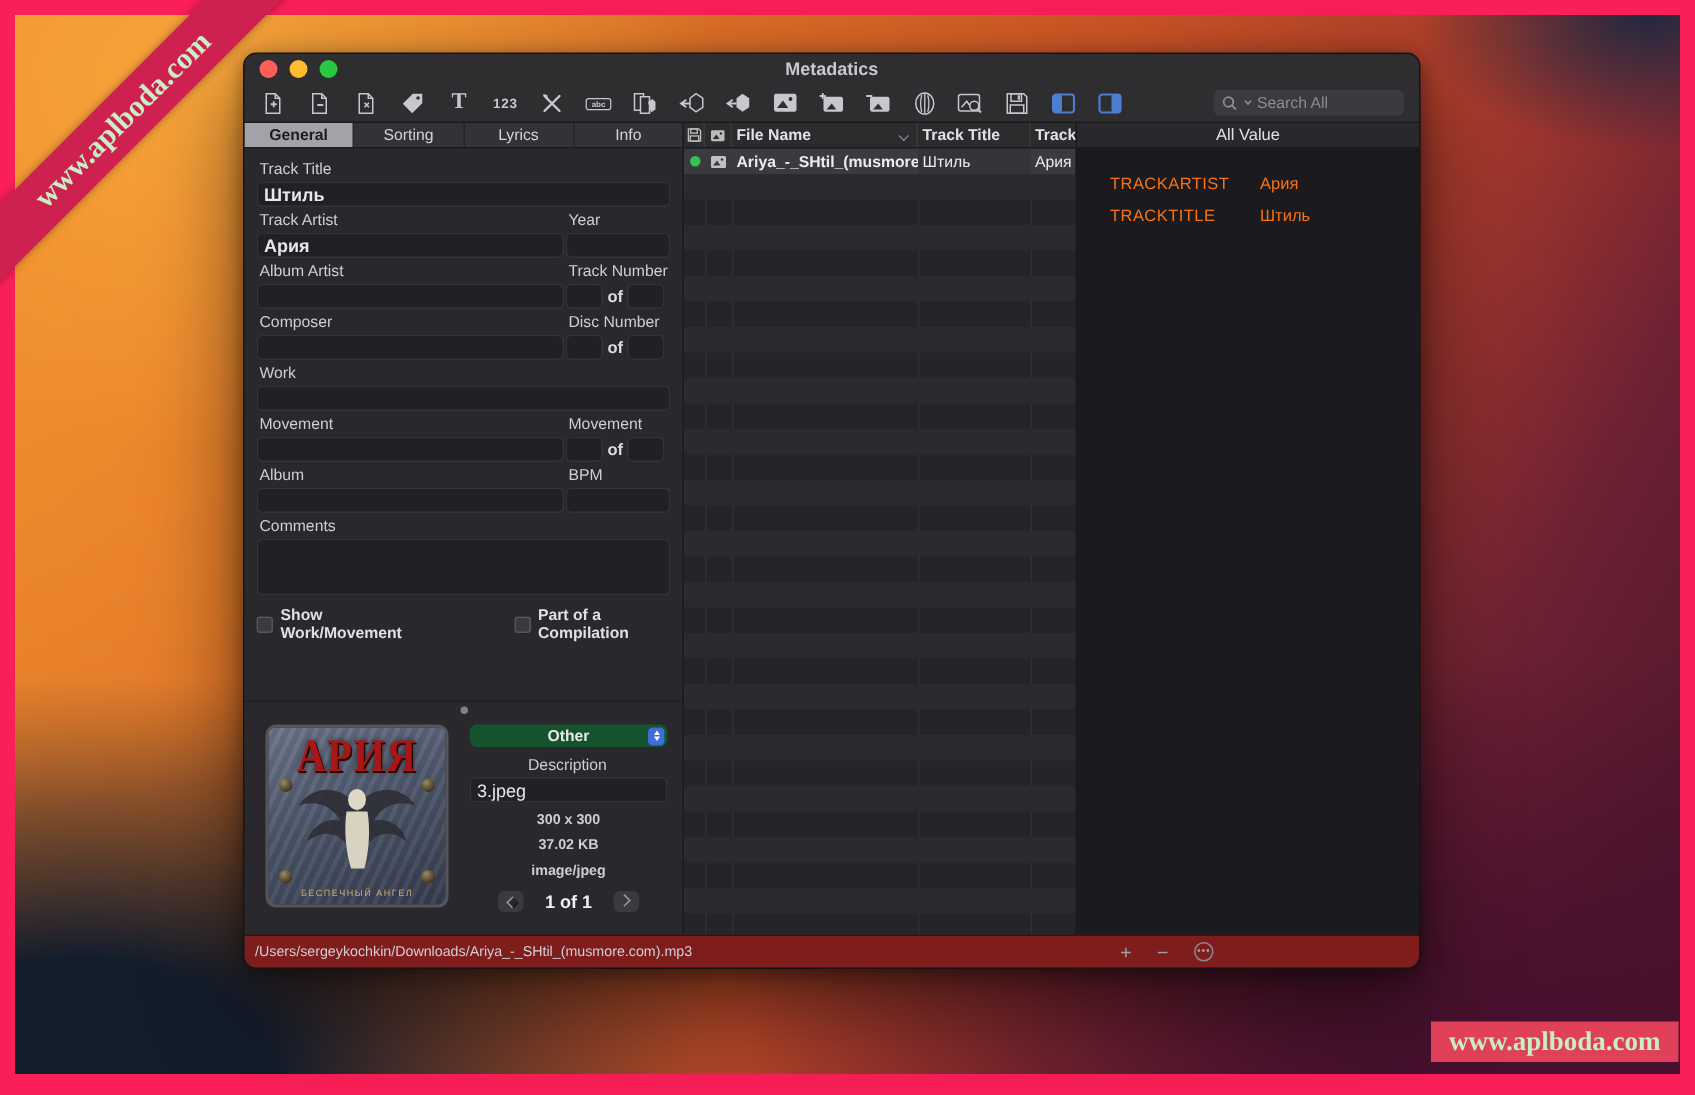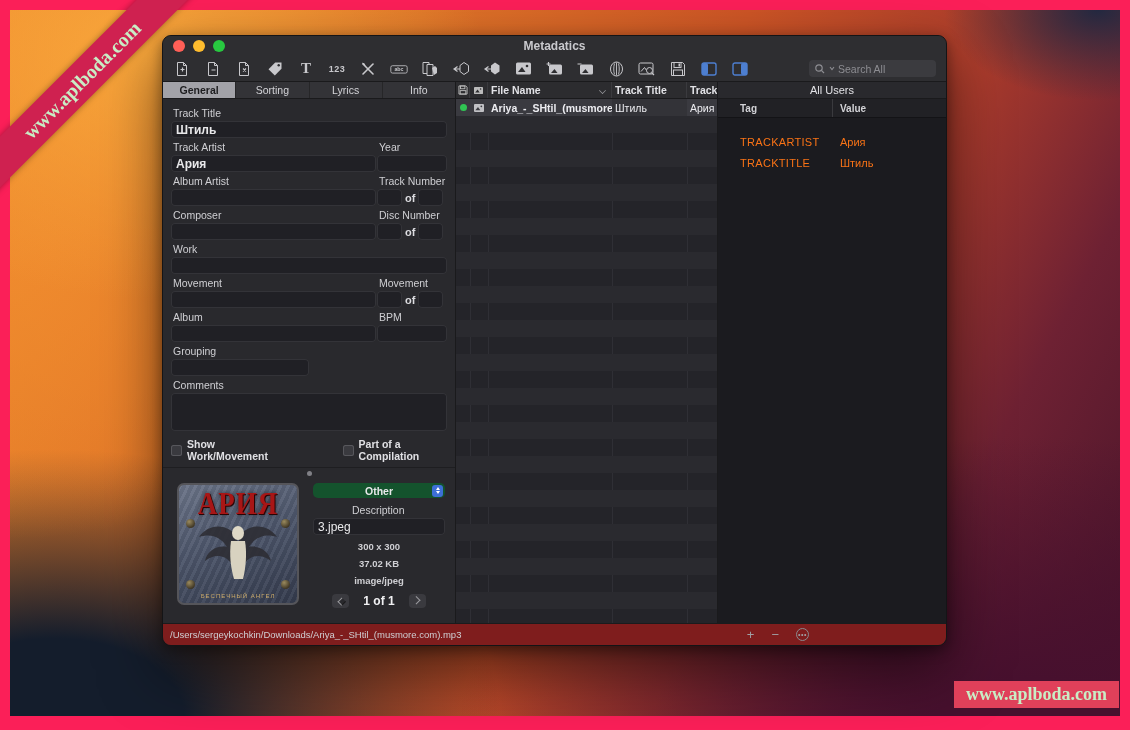--- a/index.html
+++ b/index.html
@@ -331,21 +331,21 @@
             <circle cx="12" cy="5" r="1.3" fill="#2c2c2f"></circle>
           </svg>
       </div>
       <div class="flh-cell flh-name">
         <span>File Name</span>
         <span class="sort-ch"></span>
       </div>
       <div class="flh-cell flh-title">Track Title</div>
       <div class="flh-cell flh-artist">Track …</div>
     </div>
-    <div class="tags-title">All Users</div>
+    <div class="tags-title">All Value</div>
   </div>
 
   <div class="bodyrow">
 
     <div class="left">
       <div class="form">
 
         <div class="lbl">Track Title</div>
         <input class="fld bold" value="Штиль" style="">
 
@@ -413,24 +413,20 @@
             <div class="lbl">Album</div>
             <input class="fld" value="" style="">
           </div>
           <div class="cn">
             <div class="lbl">BPM</div>
             <input class="fld" value="" style="">
           </div>
         </div>
 
         <div class="halves">
-          <div class="hh2">
-            <div class="lbl">Grouping</div>
-            <input class="fld" value="" style="">
-          </div>
         </div>
 
         <div class="lbl">Comments</div>
         <div class="fld comments"></div>
 
         <div class="cbrow">
           <span class="cb"></span>
           <span class="cbl">Show Work/Movement</span>
           <span class="cb cb2"></span>
           <span class="cbl">Part of a Compilation</span>
@@ -531,24 +527,20 @@
           <div class="fl-row-empty"></div>
           <div class="fl-row-empty"></div>
           <div class="fl-row-empty"></div>
           <div class="fl-row-empty"></div>
           <div class="fl-row-empty"></div>
           <div class="fl-row-empty"></div>
         </div>
     </div>
 
     <div class="tags">
-      <div class="tags-cols">
-        <div class="tagcol-tag">Tag</div>
-        <div class="tagcol-val">Value</div>
-      </div>
       <div class="tags-body">
         <div class="tag-row">
           <div class="tag-name">TRACKARTIST</div>
           <div class="tag-val">Ария</div>
         </div>
         <div class="tag-row">
           <div class="tag-name">TRACKTITLE</div>
           <div class="tag-val">Штиль</div>
         </div>
       </div>

